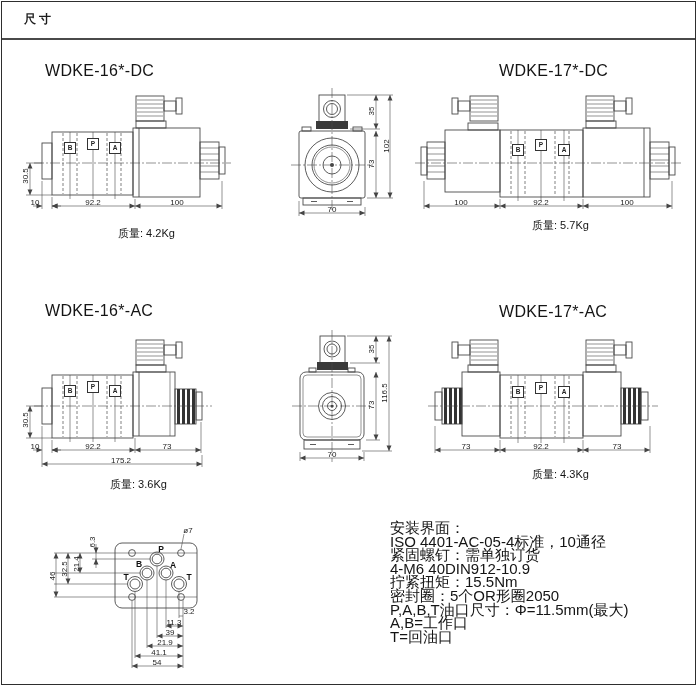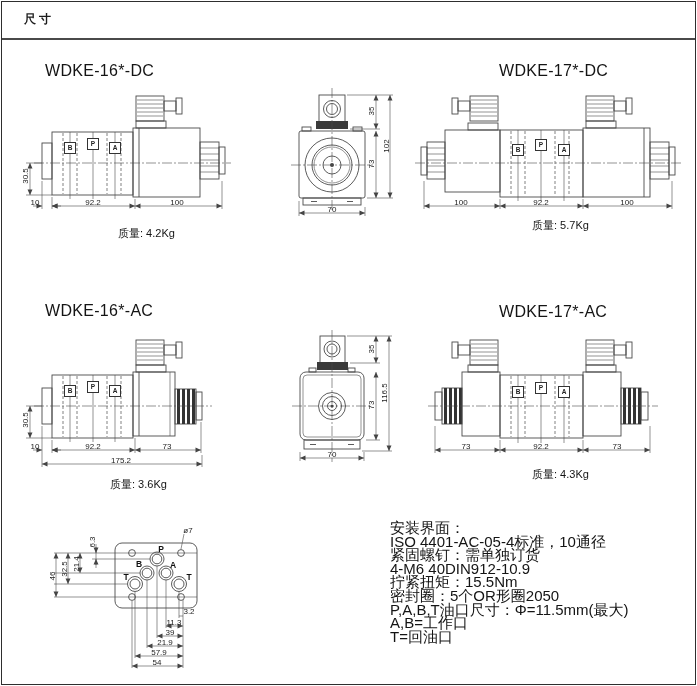--- a/index.html
+++ b/index.html
@@ -360,21 +360,21 @@
 
   <span class="lbl" style="left:188px;top:530px">ø7</span>
   <span class="lbl rot" style="left:92px;top:542px">6.3</span>
   <span class="lbl rot" style="left:76px;top:564px">21.4</span>
   <span class="lbl rot" style="left:64px;top:569px">32.5</span>
   <span class="lbl rot" style="left:52px;top:576px">46</span>
   <span class="lbl" style="left:189px;top:611px">3.2</span>
   <span class="lbl" style="left:174px;top:622px">11.3</span>
   <span class="lbl" style="left:170px;top:632px">39</span>
   <span class="lbl" style="left:165px;top:642px">21.9</span>
-  <span class="lbl" style="left:159px;top:652px">57.9</span>
+  <span class="lbl" style="left:159px;top:652px">41.1</span>
   <span class="lbl" style="left:157px;top:662px">54</span>
 
   <span class="iport" style="left:161px;top:549px">P</span>
   <span class="iport" style="left:139px;top:564px">B</span>
   <span class="iport" style="left:173px;top:565px">A</span>
   <span class="iport" style="left:126px;top:577px">T</span>
   <span class="iport" style="left:189px;top:577px">T</span>
 
   <div class="specs">
     <div>安装界面：</div>

